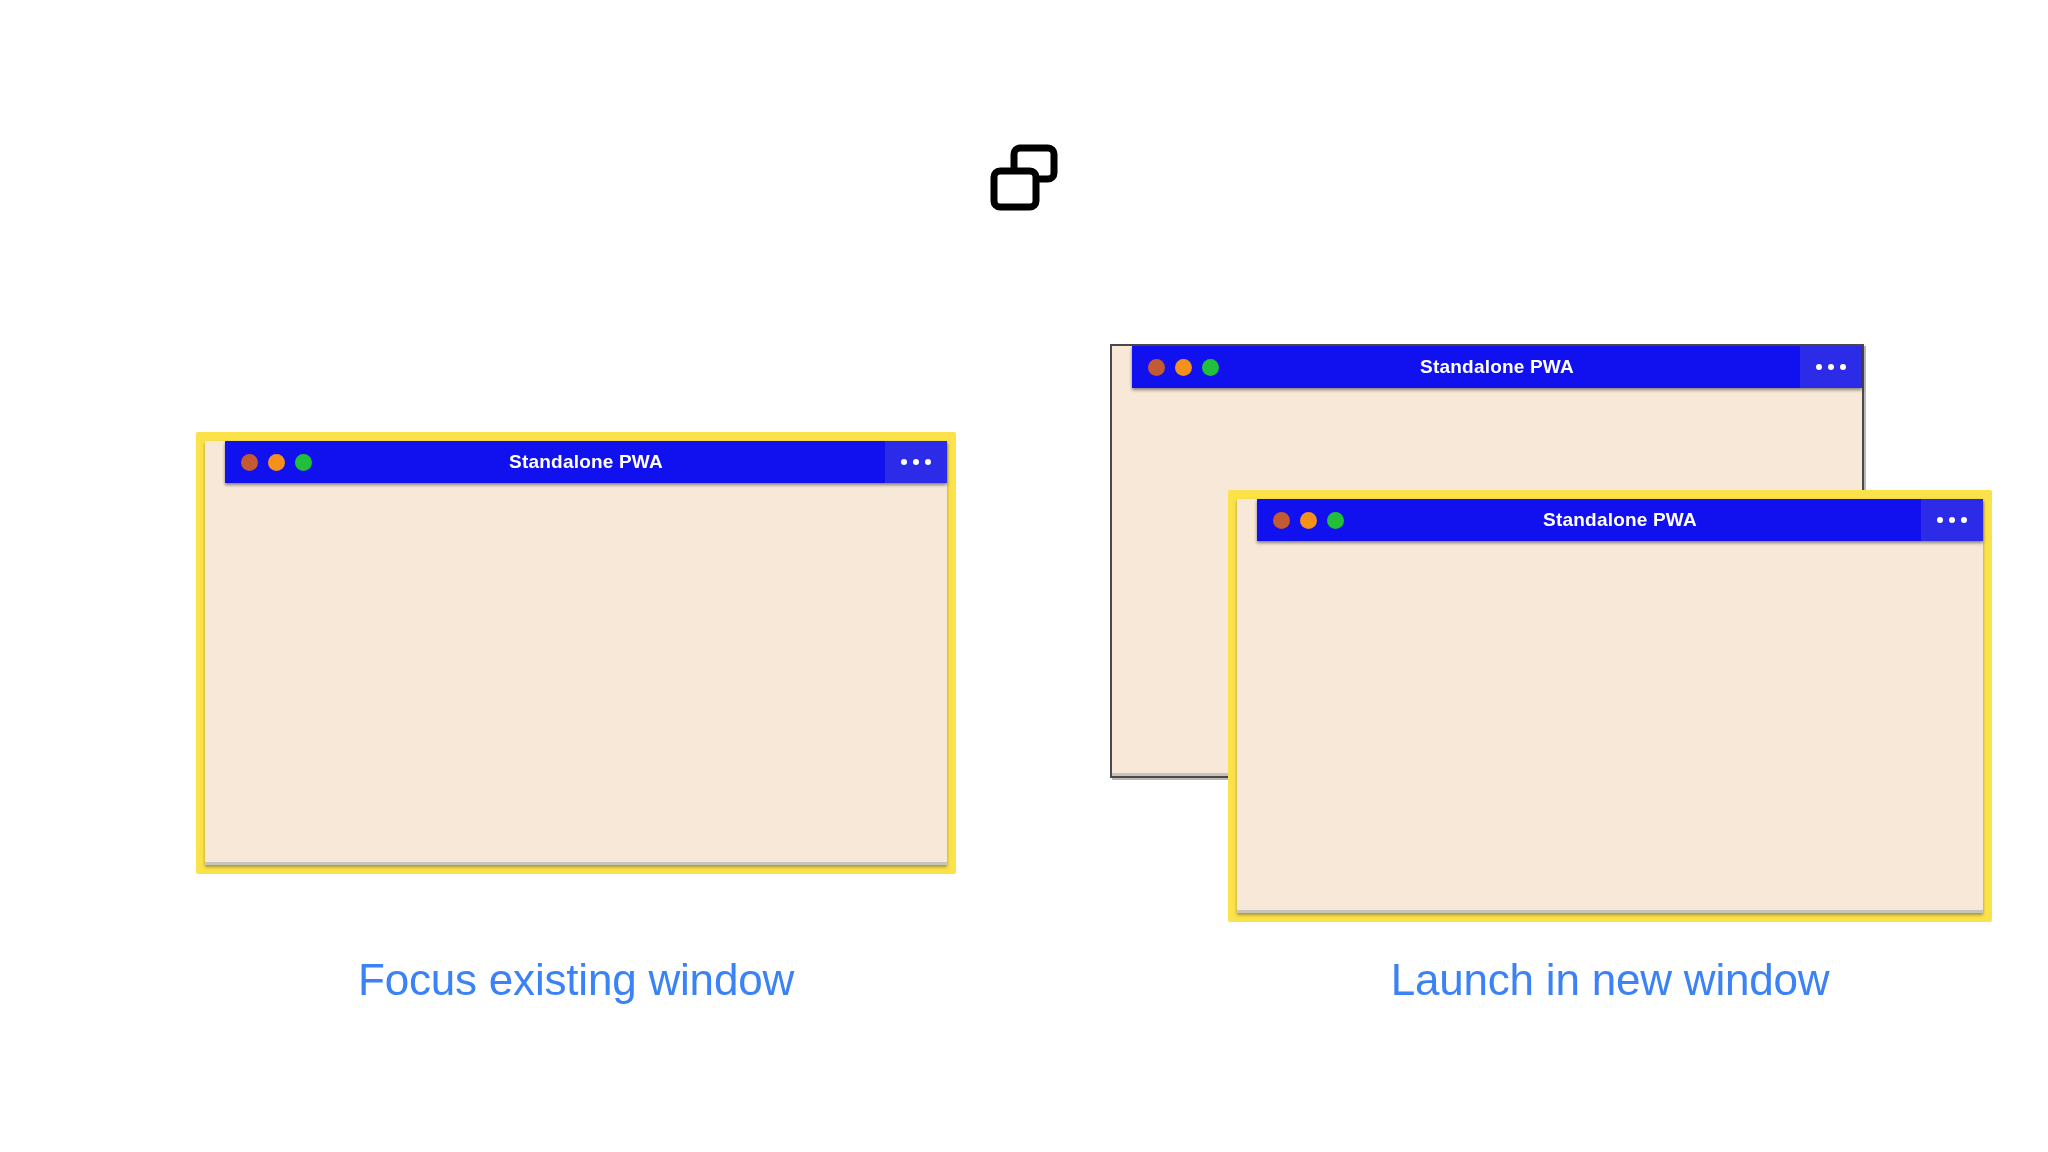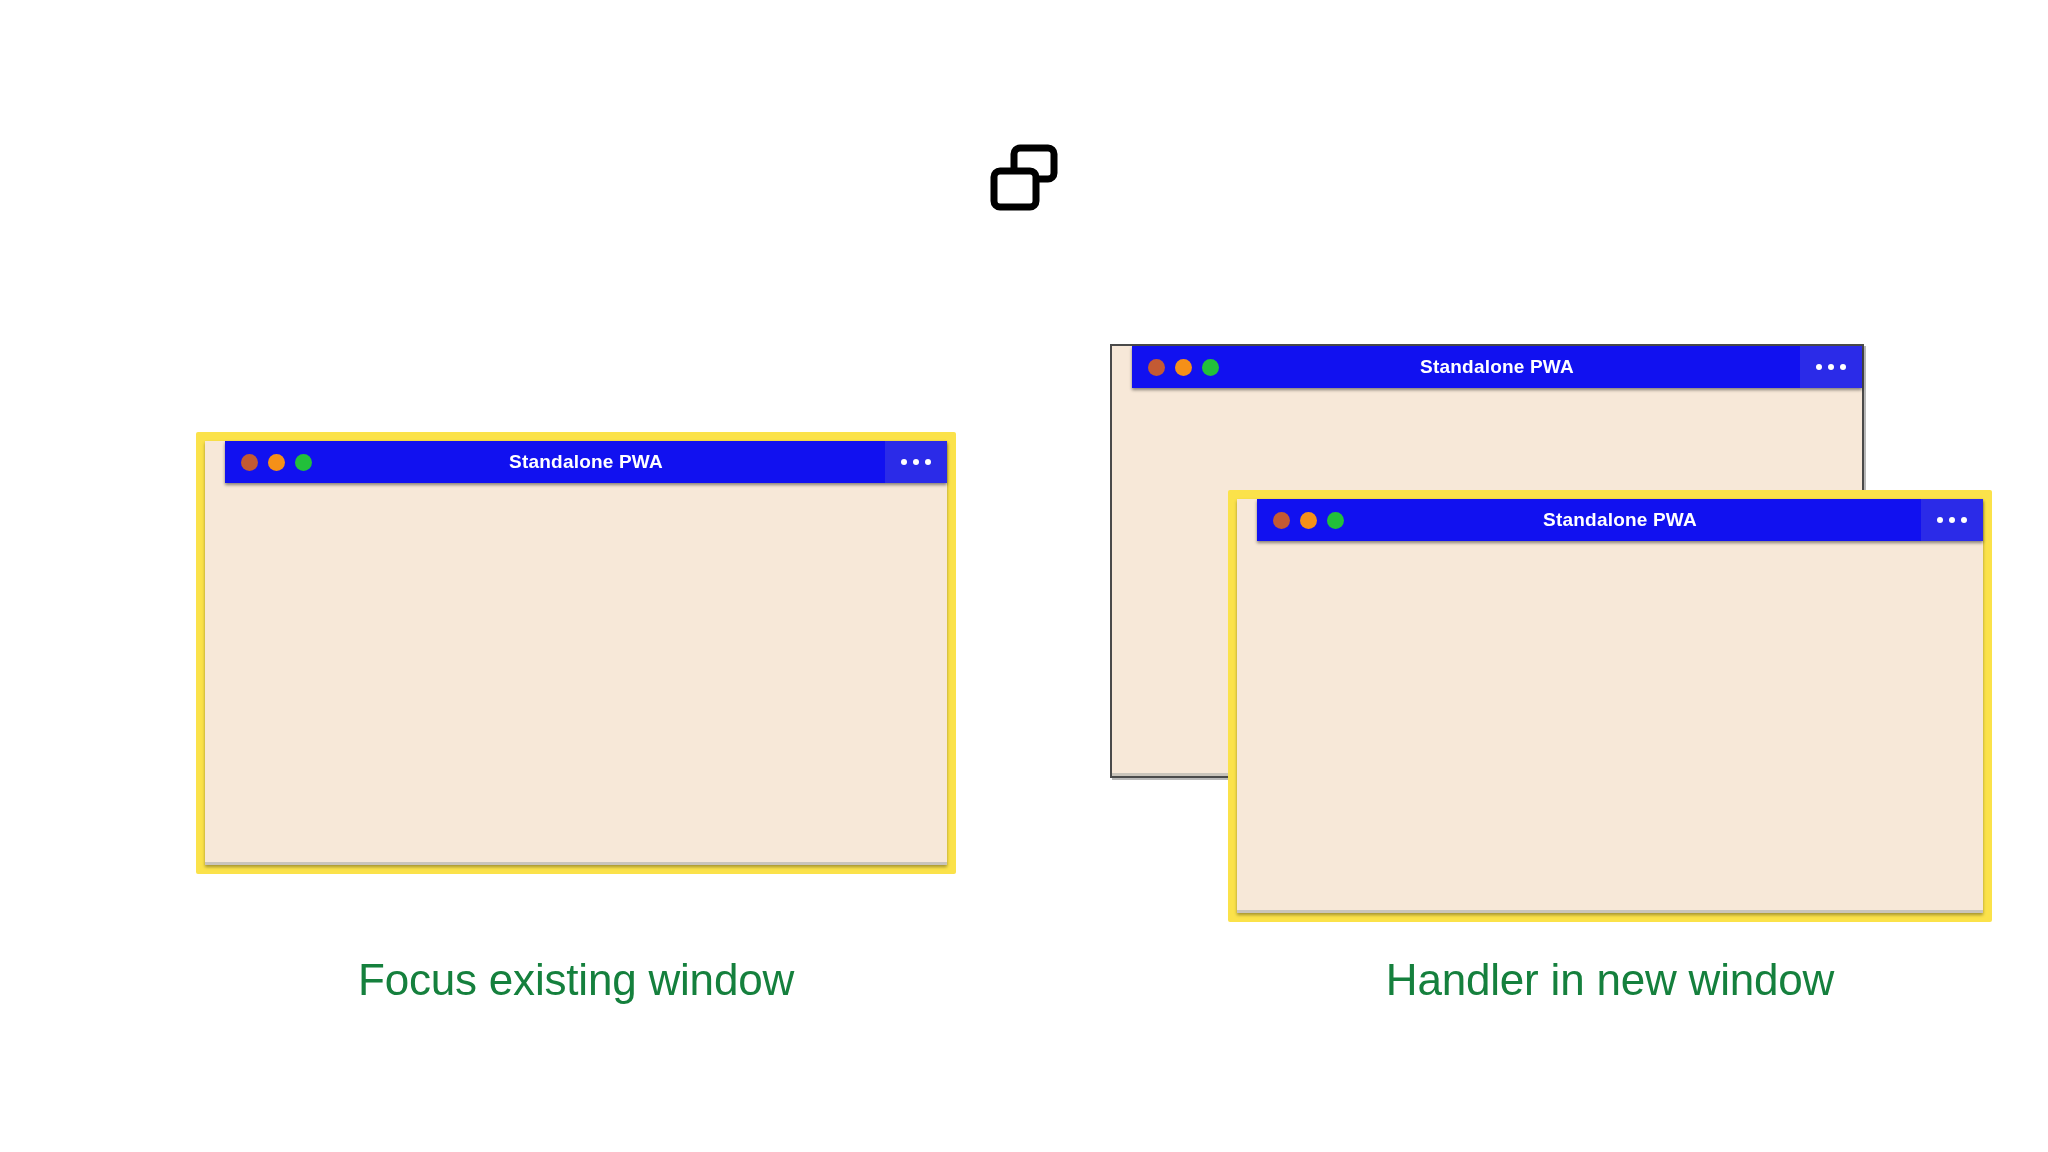--- a/index.html
+++ b/index.html
@@ -152,21 +152,21 @@
     width: 764px;
     height: 432px;
   }
 
   
   .caption {
     position: absolute;
     text-align: center;
     font-size: 44px;
     font-weight: 400;
-    color: #15803d;
+    color: #3b82f6;
     letter-spacing: -0.2px;
     white-space: nowrap;
   }
   #caption-focus {
     left: 196px;
     width: 760px;
     top: 955px;
   }
   #caption-new {
     left: 1228px;
@@ -236,13 +236,13 @@
       <div class="menu-button">
         <span class="menu-dot"></span>
         <span class="menu-dot"></span>
         <span class="menu-dot"></span>
       </div>
     </div>
     <div class="window-body"></div>
   </div>
 </div>
 
-<div class="caption" id="caption-new">Handler in new window</div>
+<div class="caption" id="caption-new">Launch in new window</div>
 
 </body></html>

